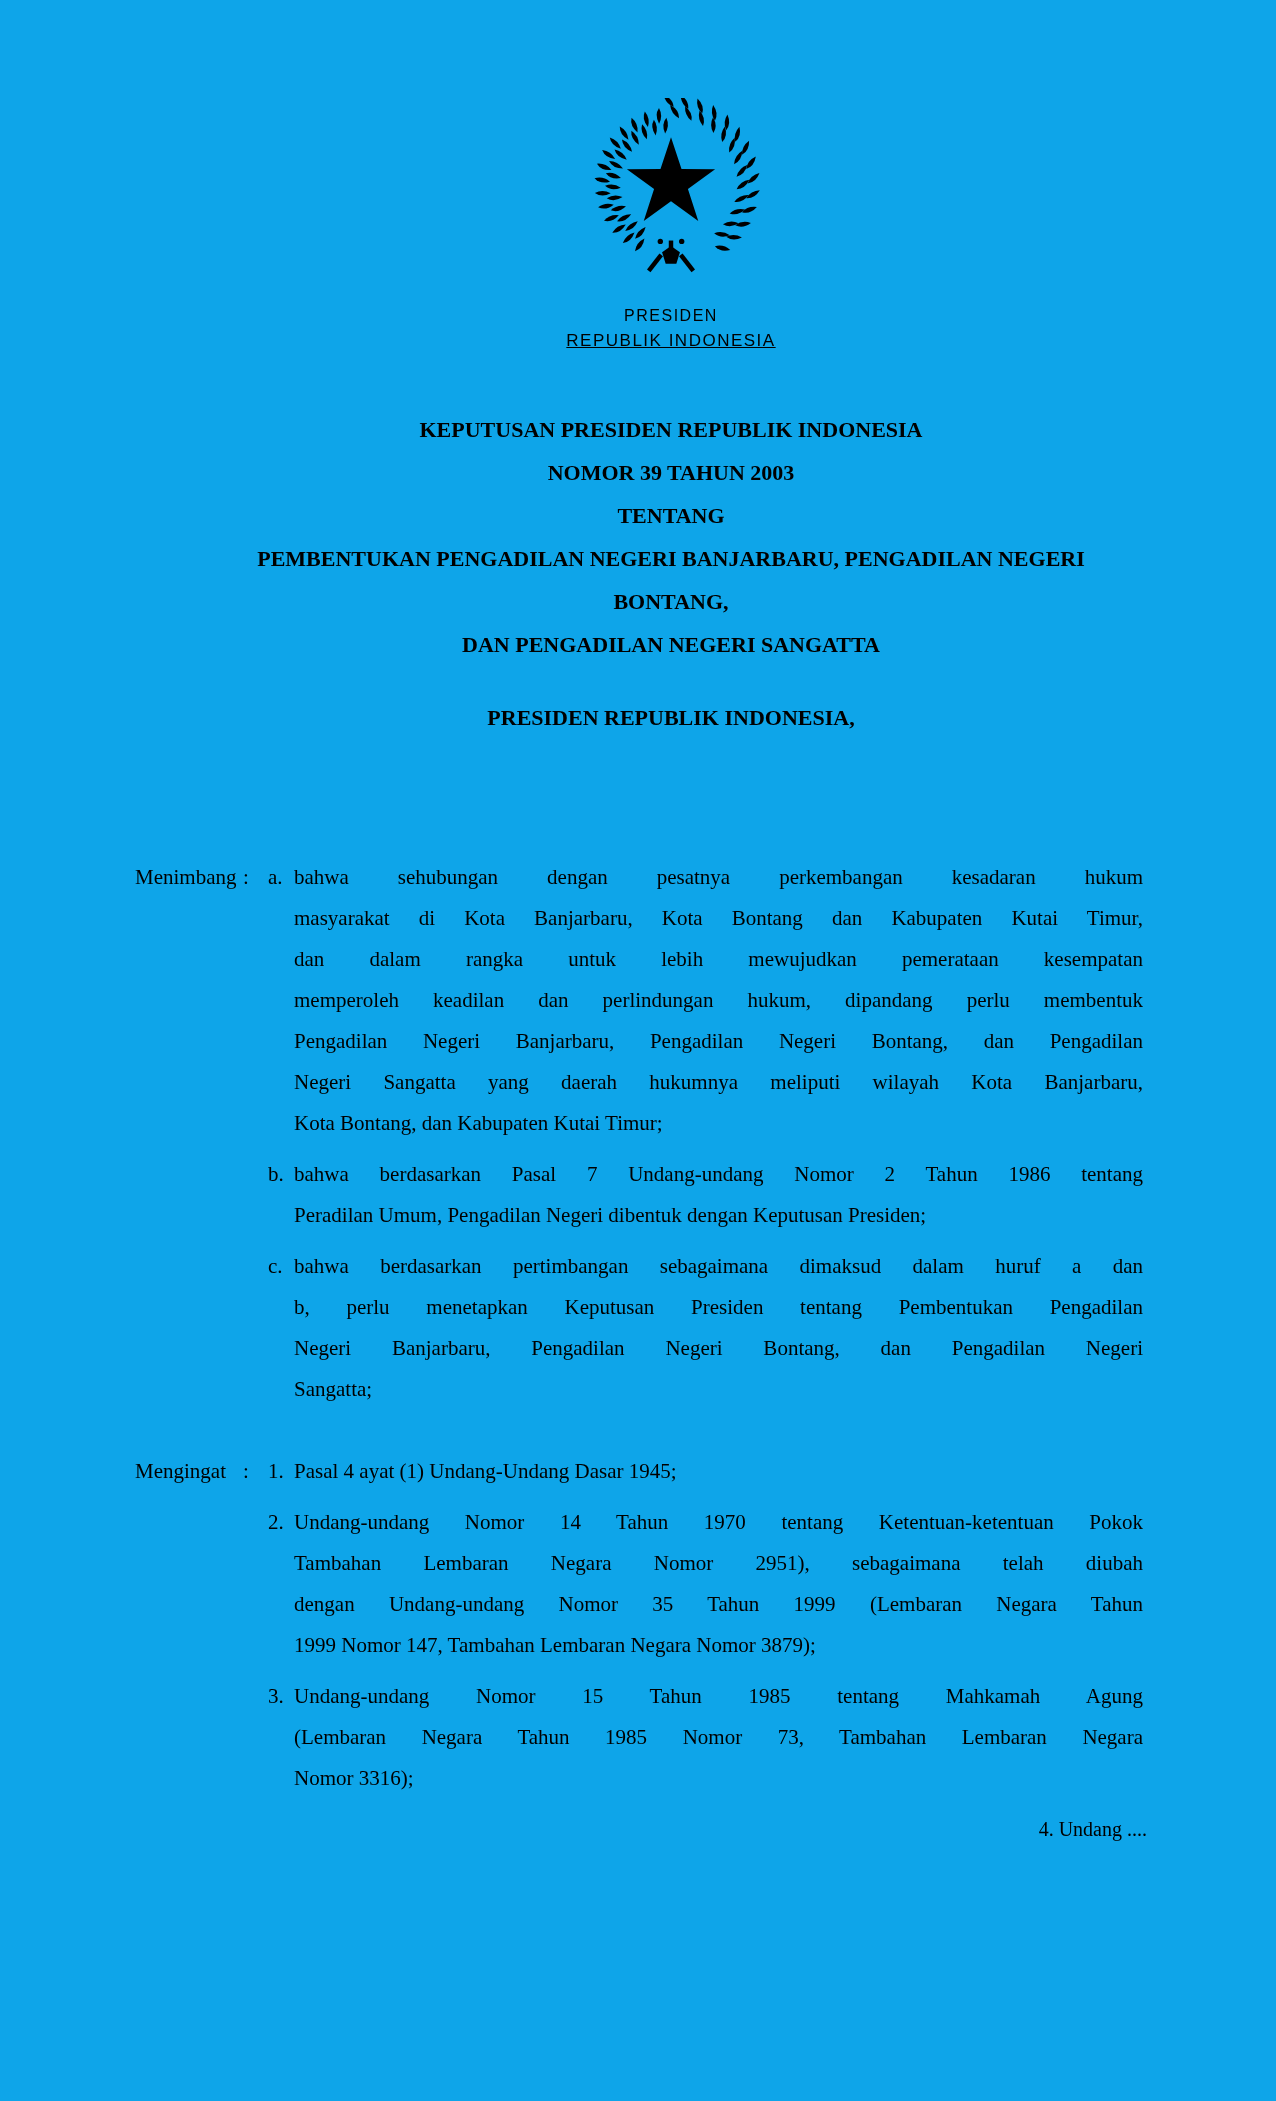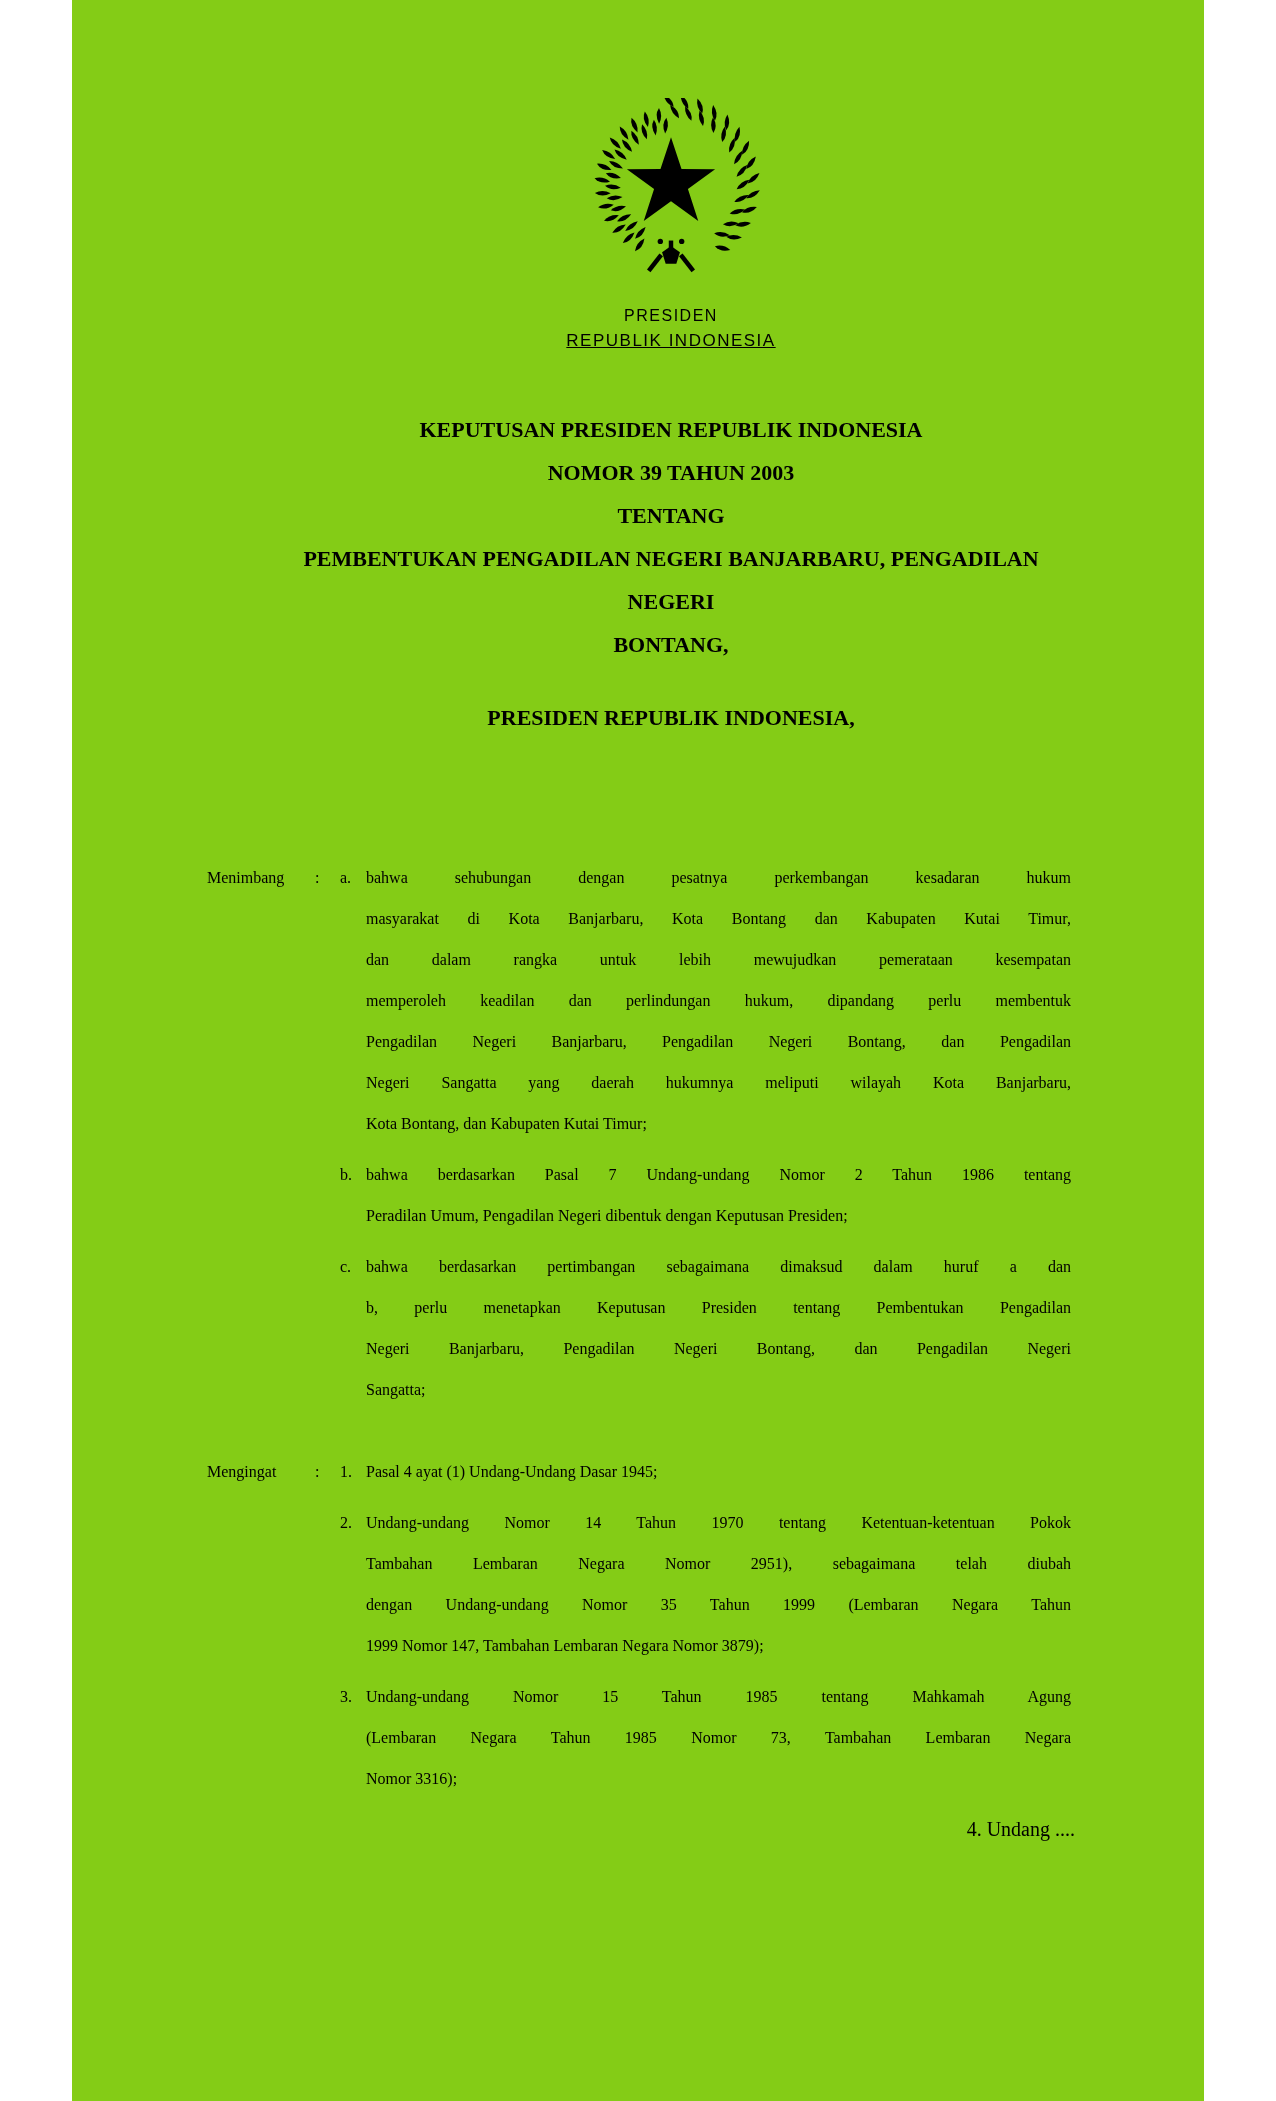--- a/index.html
+++ b/index.html
@@ -1,42 +1,42 @@
 <!DOCTYPE html>
 <html><head>
 <meta charset="utf-8">
 <style>
   html, body { margin: 0; padding: 0; background: #ffffff; }
   .page {
     position: relative;
-    width: 1132px;
+    width: 1276px;
     height: 2101px;
     margin: 0 auto;
-    background: #84cc16;
+    background: #0ea5e9;
     color: #000000;
     font-family: "Liberation Serif", serif;
     overflow: hidden;
   }
   
   .center-col { margin-left: 197px; margin-right: 131px; text-align: center; }
   .letterhead { padding-top: 98px; }
   .seal { display: block; margin: 0 auto 10px auto; width: 180px; height: 196px; }
   .lh-line1 {
     font-family: "Liberation Sans", sans-serif;
     font-size: 16px; line-height: 24px; letter-spacing: 1.5px; font-weight: 400;
   }
   .lh-line2 {
     font-family: "Liberation Sans", sans-serif;
     font-size: 17px; line-height: 25px; letter-spacing: 1.5px; font-weight: 400; text-decoration: underline;
   }
   
   .title-block { margin-top: 55px; font-weight: bold; font-size: 22px; line-height: 43px; }
   .salutation  { margin-top: 30px; font-weight: bold; font-size: 22px; line-height: 43px; }
   
-  .body-wrap { margin: 118px 133px 0 135px; font-size: 16px; line-height: 41px; }
+  .body-wrap { margin: 118px 133px 0 135px; font-size: 21px; line-height: 41px; }
   .clause { display: flex; align-items: flex-start; margin-bottom: 41px; }
   .clause:last-child { margin-bottom: 0; }
   .clause-label { width: 108px; flex: none; }
   .clause-colon { width: 25px; flex: none; }
   .clause-items { flex: 1 1 auto; min-width: 0; }
   .item { display: flex; align-items: flex-start; margin-bottom: 10px; }
   .item:last-child { margin-bottom: 0; }
   .marker { width: 26px; flex: none; }
   .text { flex: 1 1 auto; min-width: 0; }
   .line { text-align: justify; text-align-last: justify; }
@@ -128,20 +128,21 @@
     <div class="lh-line1">PRESIDEN</div>
     <div class="lh-line2">REPUBLIK INDONESIA</div>
   </div>
 
   <div class="title-block center-col">
     <div class="title-line">KEPUTUSAN PRESIDEN REPUBLIK INDONESIA</div>
     <div class="title-line">NOMOR 39 TAHUN 2003</div>
     <div class="title-line">TENTANG</div>
     <div class="title-line">PEMBENTUKAN PENGADILAN NEGERI BANJARBARU, PENGADILAN NEGERI</div>
     <div class="title-line">BONTANG,</div>
+    <div class="title-line">DAN PENGADILAN NEGERI SANGATTA</div>
   </div>
 
   <div class="salutation center-col">PRESIDEN REPUBLIK INDONESIA,</div>
 
   <div class="body-wrap">
       <div class="clause">
         <div class="clause-label">Menimbang</div>
         <div class="clause-colon">:</div>
         <div class="clause-items">
           <div class="item">

